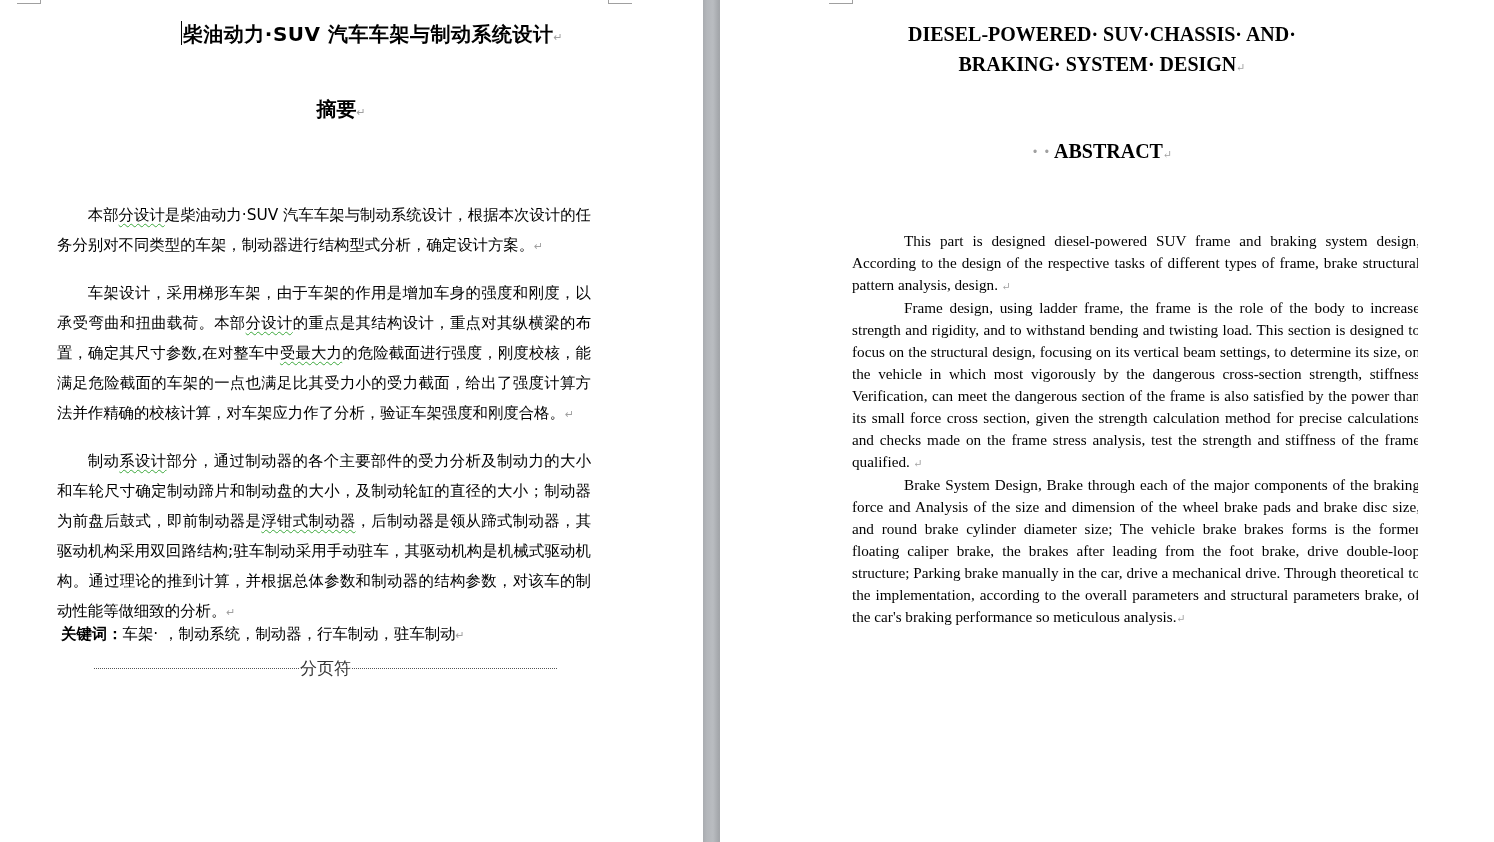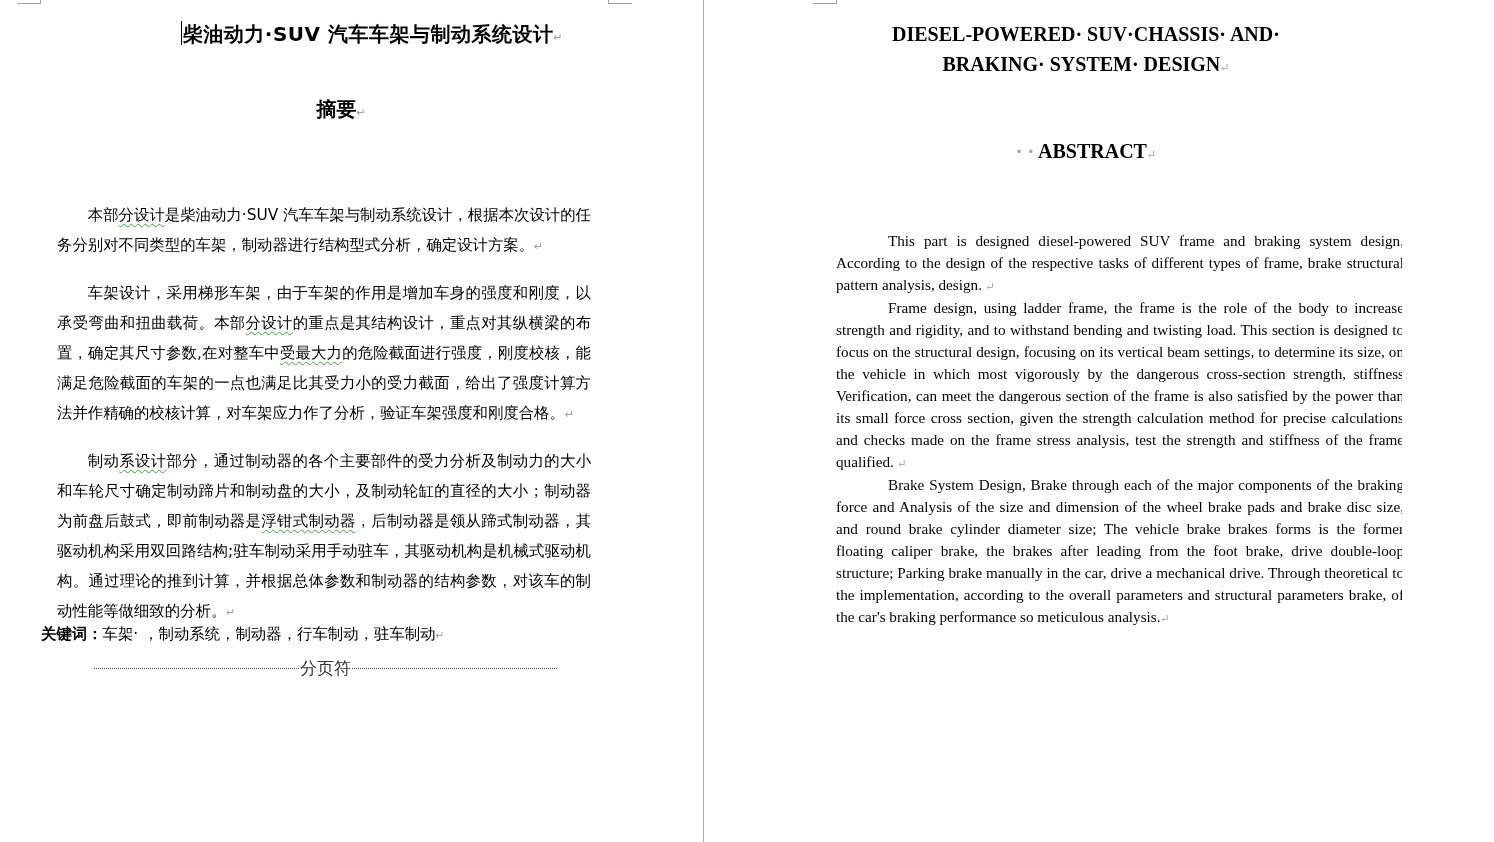--- a/index.html
+++ b/index.html
@@ -3,21 +3,21 @@
 <meta charset="utf-8">
 <style>
   html, body { margin: 0; padding: 0; }
   body {
     width: 1494px; height: 842px; overflow: hidden;
     background: #ffffff; position: relative;
     font-family: "DejaVu Sans", sans-serif;
   }
   .page { position: absolute; top: 0; height: 842px; background: #ffffff; overflow: hidden; }
   #page-left { left: 0; width: 703px; }
-  #page-right { left: 704px; width: 698px; }
+  #page-right { left: 720px; width: 698px; }
   .gap {
     position: absolute; left: 703px; top: 0; width: 17px; height: 842px;
     background: linear-gradient(to right, #a9acb0 0px, #b4b7bb 4px, #b9bcc0 10px, #a3a6aa 16px);
   }
   .corner { position: absolute; top: 0; width: 23px; height: 3px; }
   .corner.l { border-right: 1px solid #a0a0a0; border-bottom: 1px solid #a0a0a0; }
   .corner.r { border-left: 1px solid #a0a0a0; border-bottom: 1px solid #a0a0a0; }
 
   .mark { color: #a0a0a0; font-size: 11px; font-weight: normal; }
   .sp { color: #a0a0a0; }
@@ -40,21 +40,21 @@
     text-align: justify;
   }
   .cn-body p { margin: 16px; text-indent: 2em; }
   .squig {
     text-decoration: underline wavy #3ca83c; text-decoration-thickness: 1px; text-underline-offset: 3px;
   }
   .cn-keywords {
     position: absolute; left: 41px; top: 620px; width: 566px;
     font-size: 15.4px; line-height: 28px; color: #000;
   }
-  .cn-keywords b { font-weight: bold; }
+  .cn-keywords b { font-weight: bold; margin-left: 20px; }
   .page-break {
     position: absolute; left: 94px; top: 658px; width: 463px; height: 20px;
     display: flex; align-items: center;
   }
   .page-break .dots { flex: 1; border-top: 1px dotted #555; height: 0; }
   .page-break .pb-label { font-size: 17px; color: #333; padding: 0 1px; }
 
   
   .en-title {
     position: absolute; left: 130px; width: 504px; top: 19px; text-align: center;

